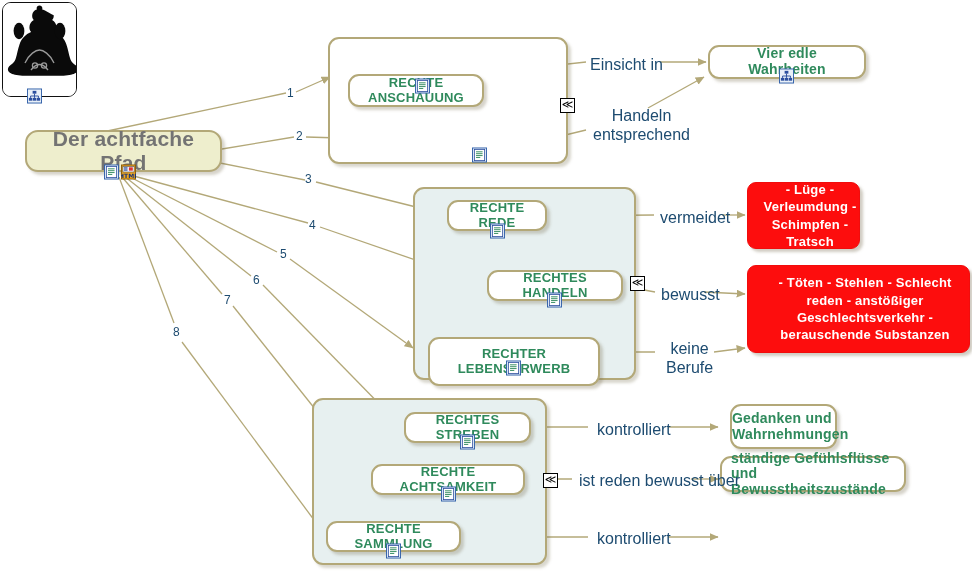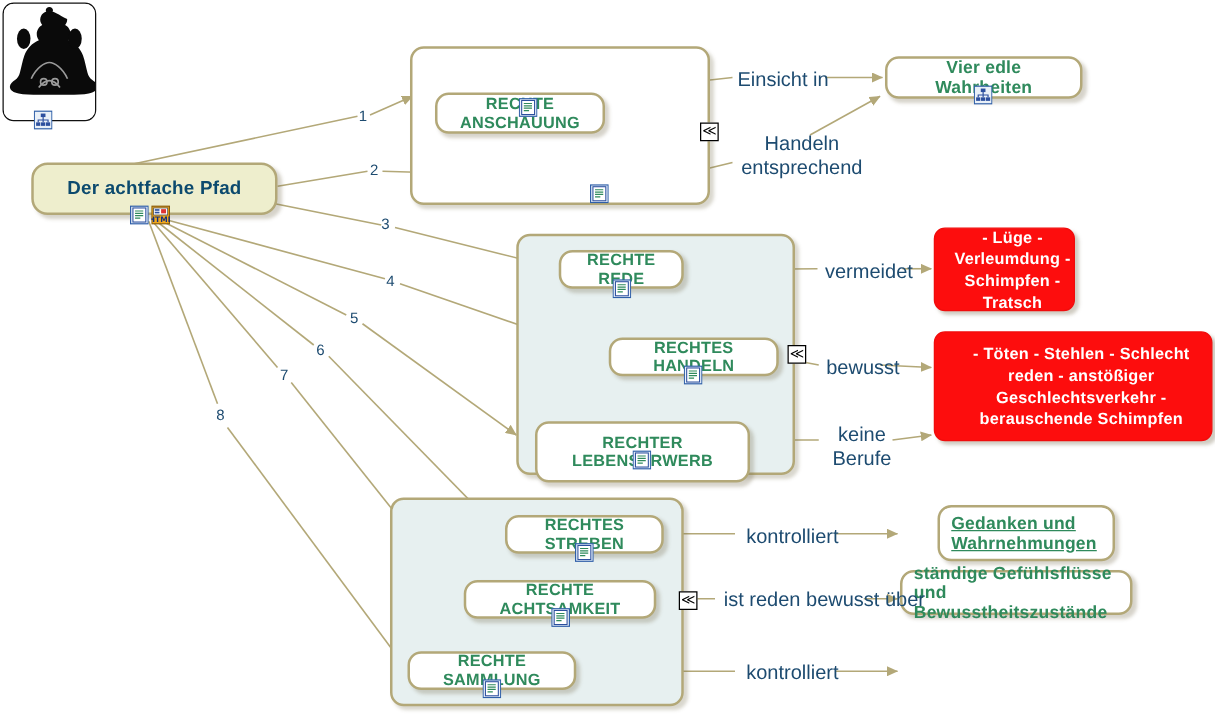--- a/index.html
+++ b/index.html
@@ -24,21 +24,21 @@
     z-index:5;
   }
   .node .lbl{display:block;line-height:1.12;padding:0 9px;}
 
   .caps{font-size:13px;}
   .mixed{font-weight:bold;font-size:14px;}
 
   
   .root{
     background:#eeeecd;border:2px solid #b3a878;border-radius:13px;
-    font-size:15px;color:#0c4a6e;
+    font-size:21px;color:#737373;
   }
 
   
   .red{
     background:#fd0d0d;border:1px solid #f10c0c;border-radius:9px;
     color:#ffffff;font-weight:bold;font-size:13px;
     justify-content:flex-start;align-items:center;
     box-shadow:3px 3px 3px rgba(120,110,80,.35);
     text-align:left;
   }
@@ -349,24 +349,24 @@
 - Verleumdung
 - Schimpfen
 - Tratsch</span>
   </div>
 
   <div class="node red" style="left:747px;top:265px;width:223px;height:88px;">
     <span class="lbl">- Töten
 - Stehlen
 - Schlecht reden
 - anstößiger Geschlechtsverkehr
-- berauschende Schimpfen</span>
-  </div>
-
-  <div class="node mixed" style="left:750px;top:404px;width:142px;height:45px;text-decoration:underline;">
+- berauschende Substanzen</span>
+  </div>
+
+  <div class="node mixed" style="left:730px;top:404px;width:107px;height:45px;">
     <span class="lbl" style="text-align:left;width:100%;">Gedanken und
 Wahrnehmungen</span>
   </div>
 
   <div class="node mixed" style="left:720px;top:456px;width:186px;height:36px;">
     <span class="lbl" style="text-align:left;width:100%;">ständige Gefühlsflüsse
 und Bewusstheitszustände</span>
   </div>
 
 

